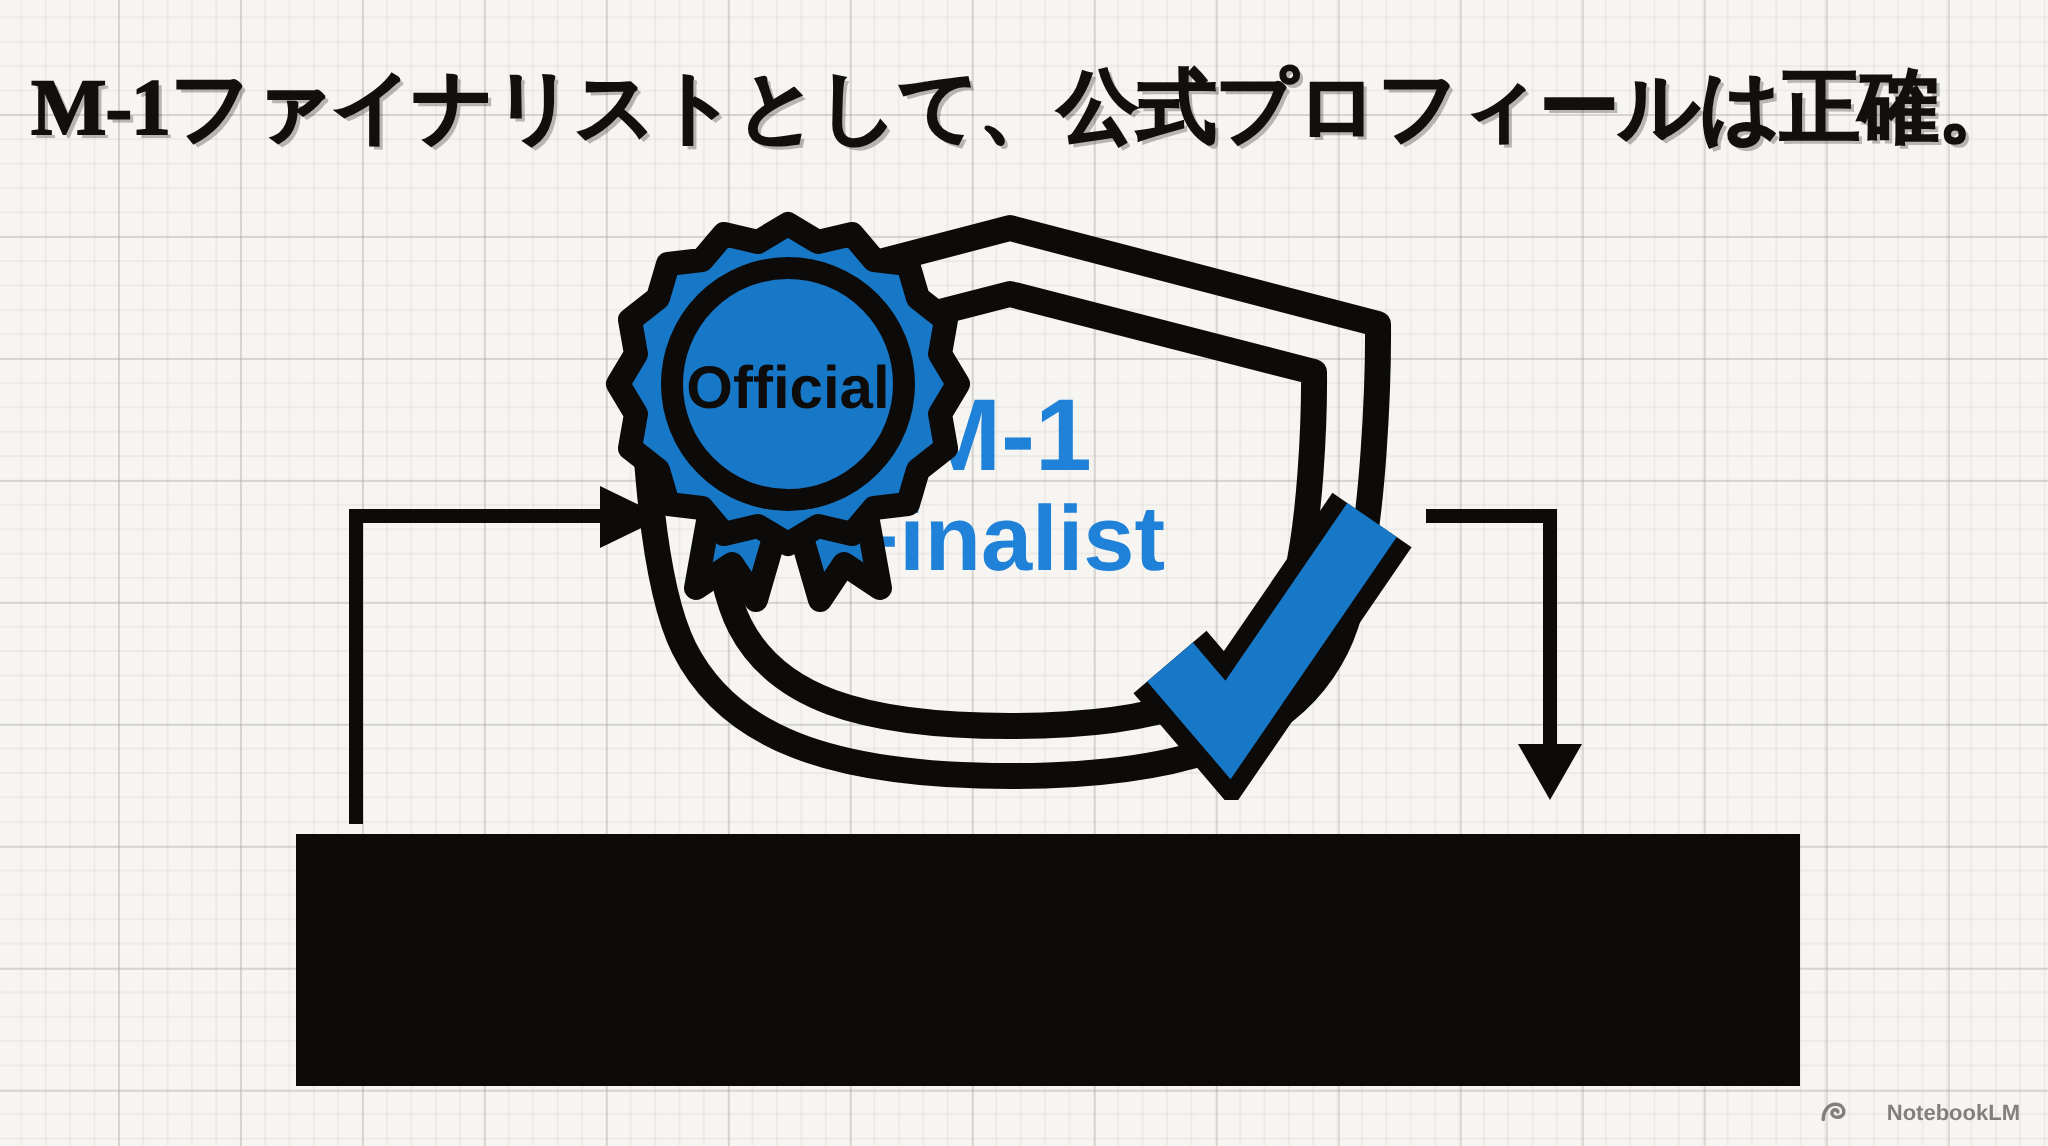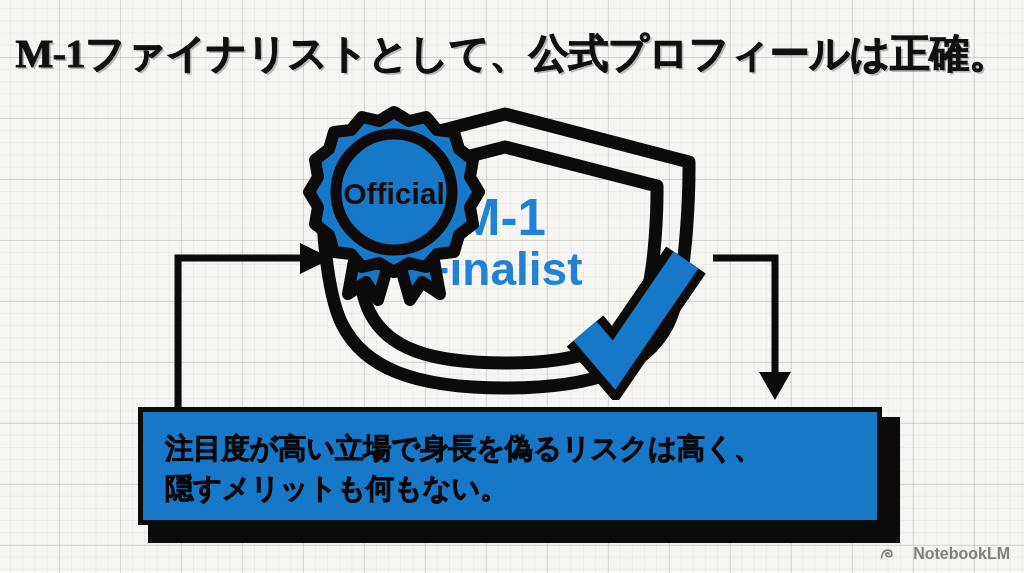--- a/index.html
+++ b/index.html
@@ -113,21 +113,21 @@
 
   
   #watermark {
     position: absolute;
     right: 14px;
     bottom: 10px;
     display: flex;
     align-items: center;
     gap: 20px;
     color: #6e6c68;
-    font-size: 16px;
+    font-size: 11px;
     font-weight: 600;
     opacity: 0.85;
   }
   #watermark svg { display: block; }
 </style>
 </head>
 <body>
 
 <div id="slide">
 
@@ -190,26 +190,20 @@
 
         <circle cx="80" cy="84" r="58" fill="#1878c8" stroke="#0c0b0a" stroke-width="11"></circle>
 
         <text class="badge-label" x="80" y="96" font-size="30" text-anchor="middle">Official</text>
       </g>
 
     </svg>
   </div>
 
   <div id="callout-shadow"></div>
-  <div id="callout">
-    <div id="callout-text">
-      <span class="line">注目度が高い立場で身長を偽るリスクは高く、</span>
-      <span class="line">隠すメリットも何もない。</span>
-    </div>
-  </div>
 
   <div id="watermark">
     <svg width="13" height="13" viewBox="0 0 24 24">
       <path d="M3 18 C3 10 8 4 14 4 C20 4 22 8 22 11 C22 14 19 16 16 16 C13 16 11 14 11 12 C11 10 12.5 9 14 9 C15.5 9 16.5 10 16.5 11" fill="none" stroke="#6e6c68" stroke-width="3.2" stroke-linecap="round"></path>
     </svg>
     <span>NotebookLM</span>
   </div>
 
 </div>
 

